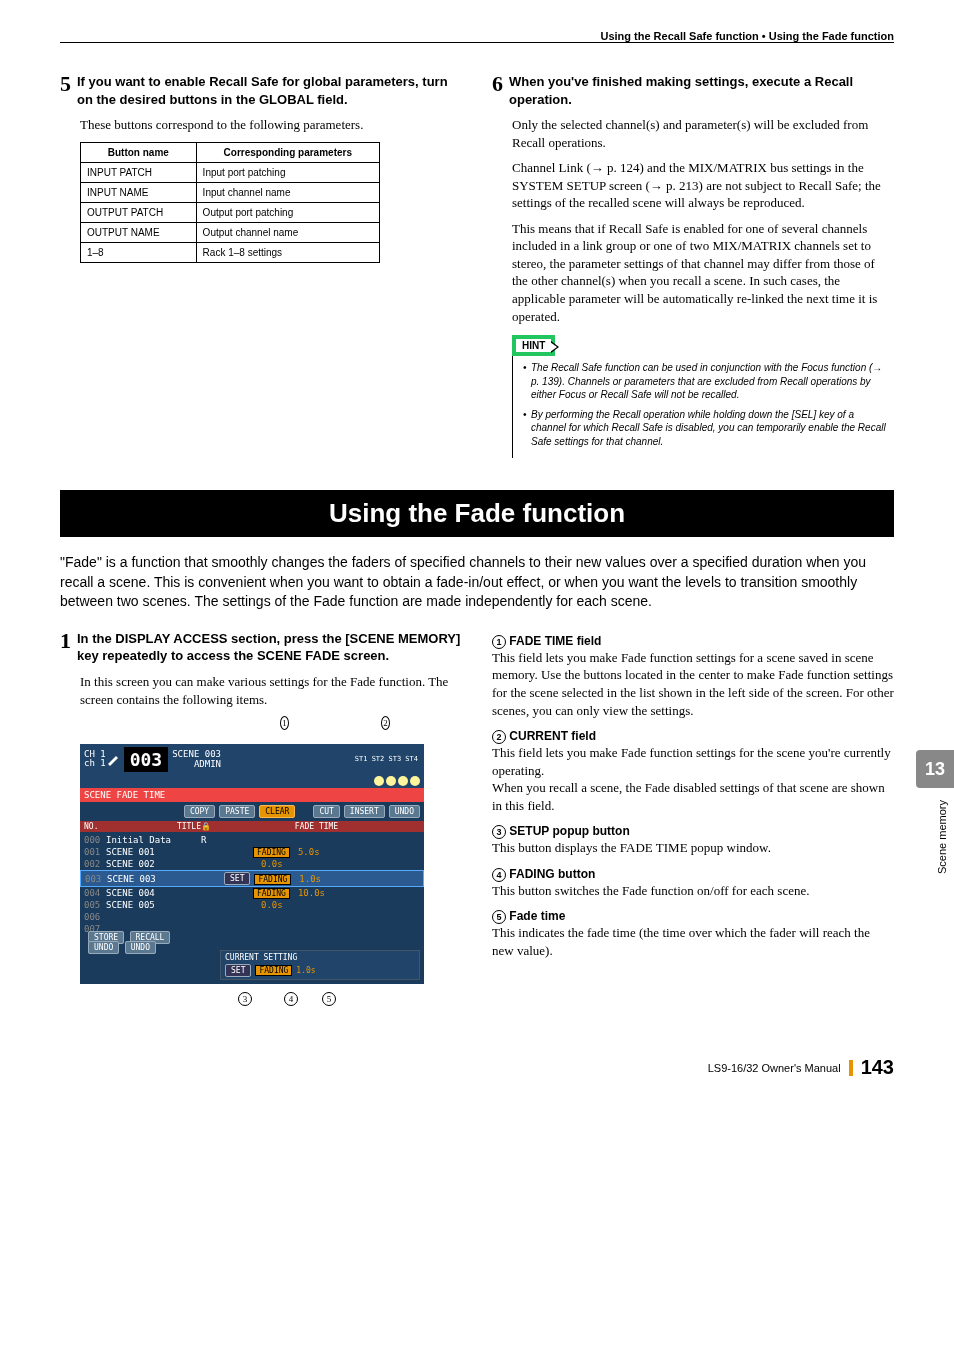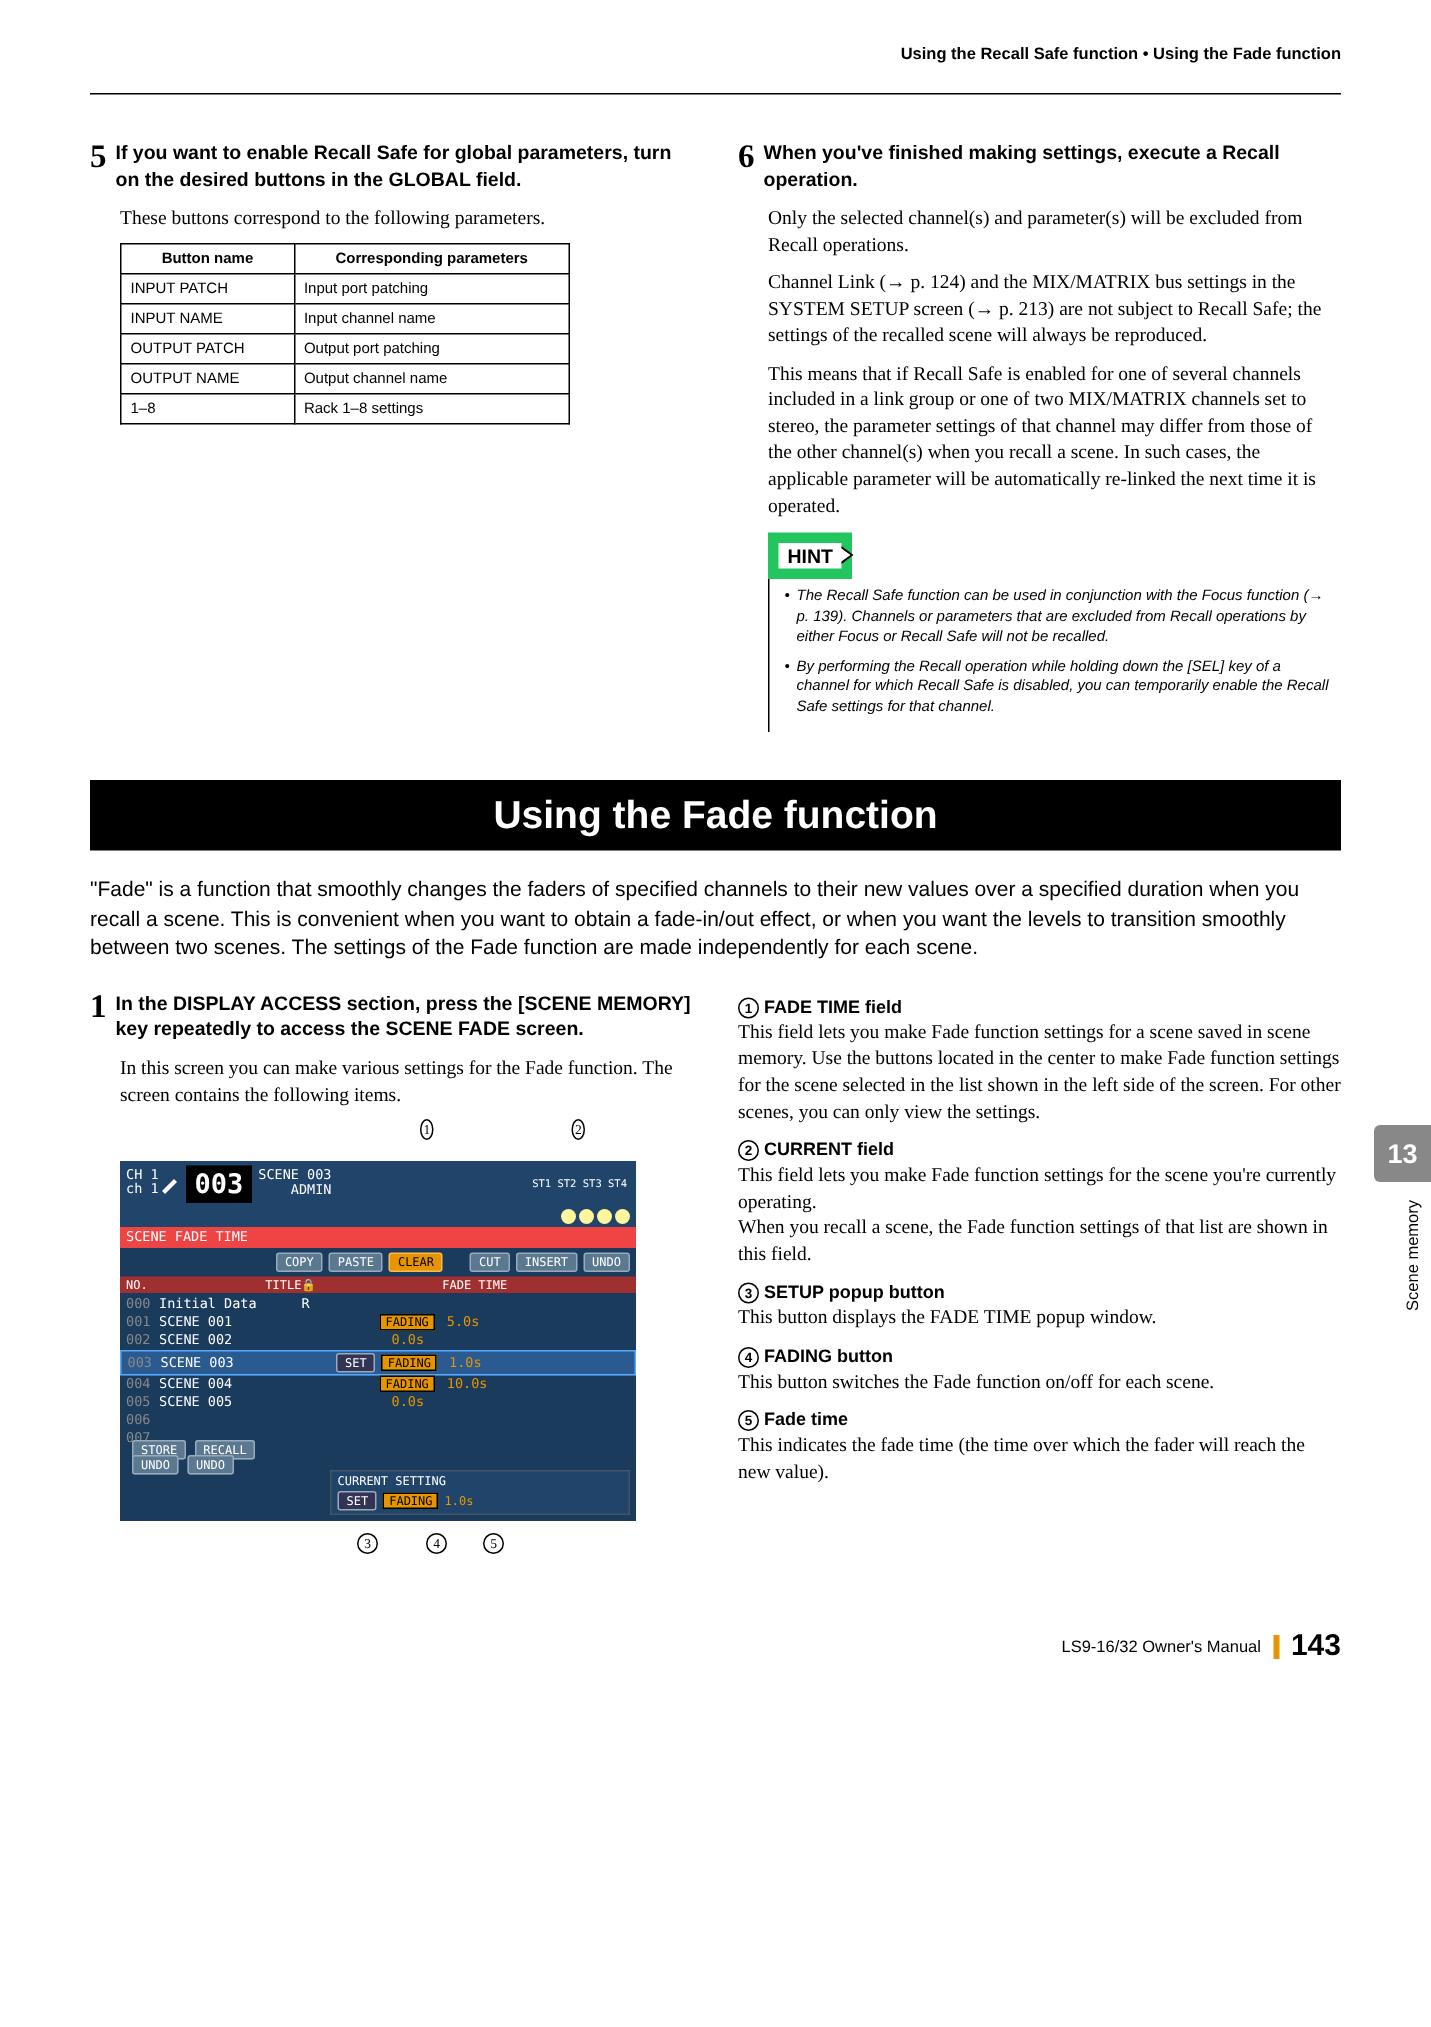--- a/index.html
+++ b/index.html
@@ -1,30 +1,30 @@
 <!DOCTYPE html>
 <html><head>
 <meta charset="utf-8">
 <style>
   * { box-sizing: border-box; margin: 0; padding: 0; }
   body { font-family: "Times New Roman", serif; font-size: 13px; color: #000; width: 954px; background: #fff; }
   .page { padding: 30px 60px 30px 60px; position: relative; }
-  .header-line { font-family: Arial, sans-serif; font-size: 11px; font-weight: bold; text-align: right; border-bottom: 1px solid #000; padding-bottom: 20px; margin-bottom: 30px; }
+  .header-line { font-family: Arial, sans-serif; font-size: 11px; font-weight: bold; text-align: right; border-bottom: 1px solid #000; padding-bottom: 0; margin-bottom: 30px; }
   .two-col { display: flex; gap: 30px; }
   .col { flex: 1; }
   .step { display: flex; align-items: flex-start; gap: 6px; margin-bottom: 8px; }
   .step-num { font-family: "Times New Roman", serif; font-size: 22px; font-weight: bold; flex-shrink: 0; line-height: 1; }
   .step-title { font-family: Arial, sans-serif; font-size: 13px; font-weight: bold; line-height: 1.35; }
   .body-text { font-family: "Times New Roman", serif; font-size: 13px; line-height: 1.35; margin: 2px 0 8px 20px; }
   .body-text2 { font-family: "Times New Roman", serif; font-size: 13px; line-height: 1.35; margin: 2px 0 8px 20px; }
   table.param { border-collapse: collapse; width: 300px; margin-left: 20px; margin-top: 6px; }
   table.param th, table.param td { border: 1px solid #000; font-family: Arial, sans-serif; font-size: 10px; padding: 4px 6px; text-align: left; }
   table.param th { font-weight: bold; text-align: center; }
   .hint-box { margin: 10px 0 0 20px; }
-  .hint-tag { display: inline-block; position: relative; border: 7px solid #22c55e; padding: 1px 6px; font-family: Arial, sans-serif; font-size: 13px; font-weight: bold; }
+  .hint-tag { display: inline-block; position: relative; border: 4px solid #22c55e; padding: 1px 6px; font-family: Arial, sans-serif; font-size: 10px; font-weight: bold; }
   .hint-tag::after { content: ""; position: absolute; right: -8px; top: 2px; width: 0; height: 0; border-top: 6px solid transparent; border-bottom: 6px solid transparent; border-left: 8px solid #000; }
   .hint-tag::before { content: ""; position: absolute; right: -6px; top: 3px; width: 0; height: 0; border-top: 5px solid transparent; border-bottom: 5px solid transparent; border-left: 7px solid #fff; z-index: 1; }
   .hint-list { list-style: none; padding: 6px 4px 4px 10px; font-family: Arial, sans-serif; font-size: 10px; font-style: italic; border-left: 1px solid #000; margin-top: -1px; }
   .hint-list li { margin-bottom: 6px; padding-left: 8px; position: relative; line-height: 1.35; }
   .hint-list li::before { content: "•"; position: absolute; left: 0; }
   .section-bar { background: #000; color: #fff; font-family: Arial, sans-serif; font-size: 26px; font-weight: bold; text-align: center; padding: 8px 0; margin: 32px 0 16px 0; }
   .intro { font-family: Arial, sans-serif; font-size: 14px; line-height: 1.4; margin-bottom: 18px; }
   .screenshot { width: 344px; height: 240px; margin: 14px 0 8px 20px; background: #1a3b5c; position: relative; font-family: monospace; font-size: 9px; color: #fff; overflow: hidden; }
   .ss-top { display: flex; align-items: center; background: #20446a; height: 30px; padding: 2px 4px; }
   .ss-ch { font-size: 9px; line-height: 1; }
@@ -271,21 +271,21 @@
     </div>
 
     <div class="col">
       <div class="desc-item">
         <div class="desc-label"><span class="circ">1</span> <span>FADE TIME field</span></div>
         <div class="desc-text">This field lets you make Fade function settings for a scene saved in scene memory. Use the buttons located in the center to make Fade function settings for the scene selected in the list shown in the left side of the screen. For other scenes, you can only view the settings.</div>
       </div>
       <div class="desc-item">
         <div class="desc-label"><span class="circ">2</span> <span>CURRENT field</span></div>
         <div class="desc-text">This field lets you make Fade function settings for the scene you're currently operating.</div>
-        <div class="desc-text">When you recall a scene, the Fade function settings of that list are shown in this field.</div>
+        <div class="desc-text">When you recall a scene, the Fade disabled settings of that scene are shown in this field.</div>
       </div>
       <div class="desc-item">
         <div class="desc-label"><span class="circ">3</span> <span>SETUP popup button</span></div>
         <div class="desc-text">This button displays the FADE TIME popup window.</div>
       </div>
       <div class="desc-item">
         <div class="desc-label"><span class="circ">4</span> <span>FADING button</span></div>
         <div class="desc-text">This button switches the Fade function on/off for each scene.</div>
       </div>
       <div class="desc-item">

